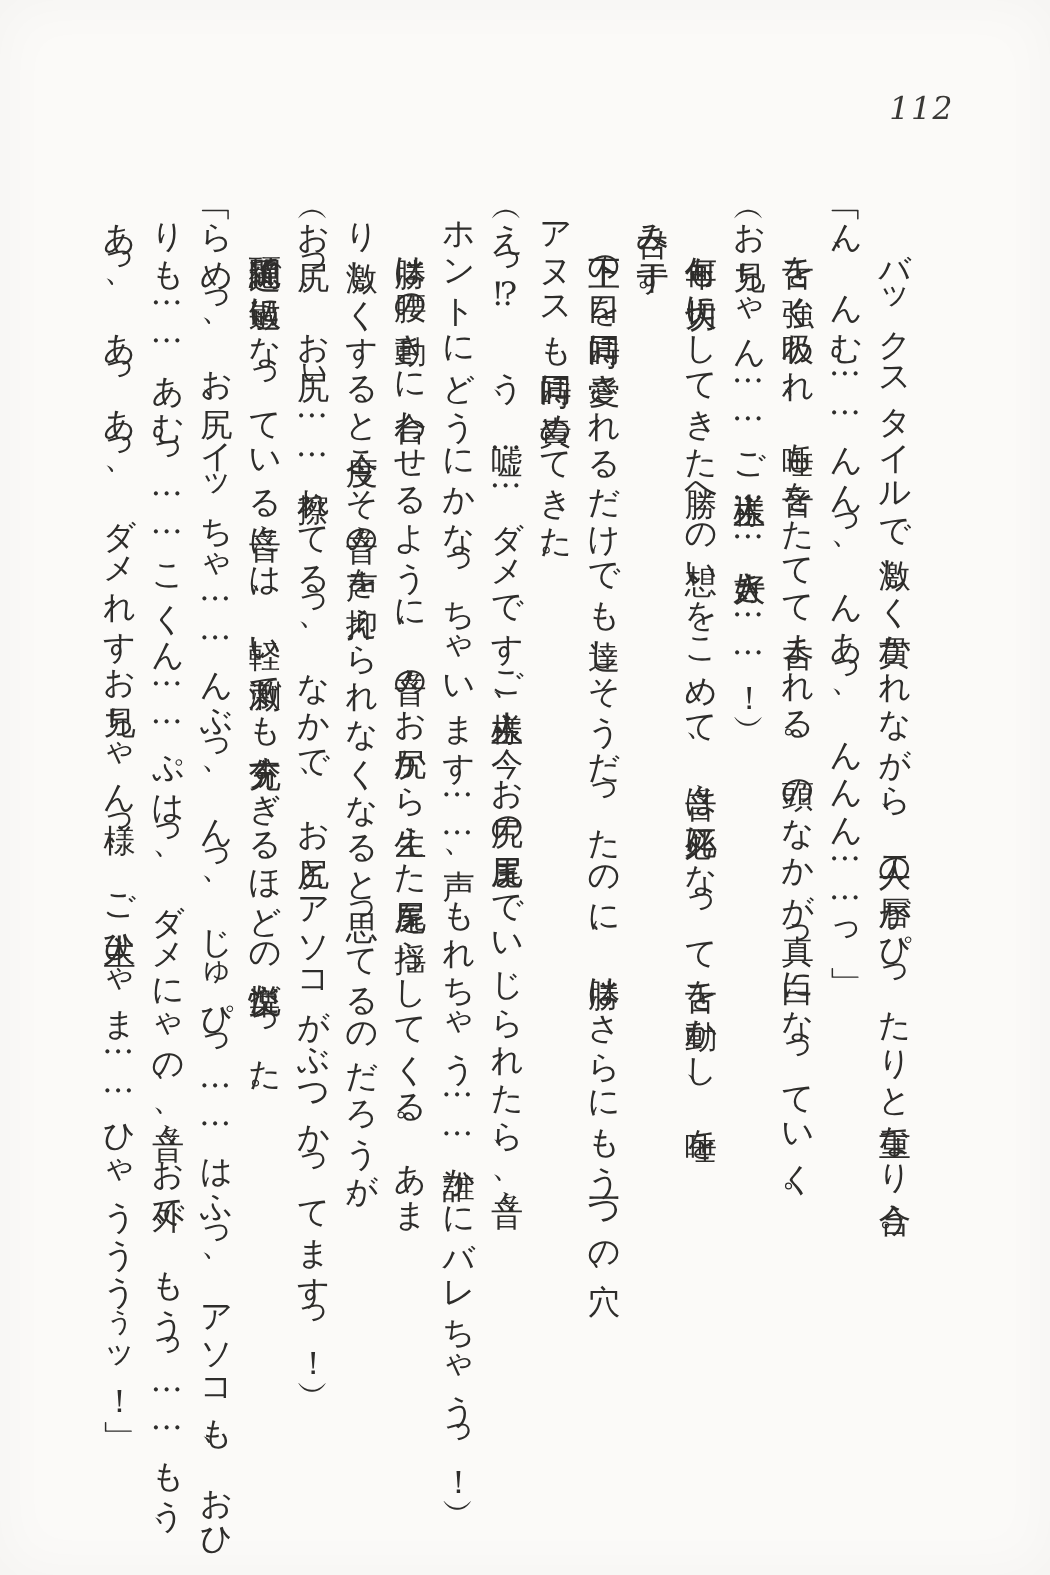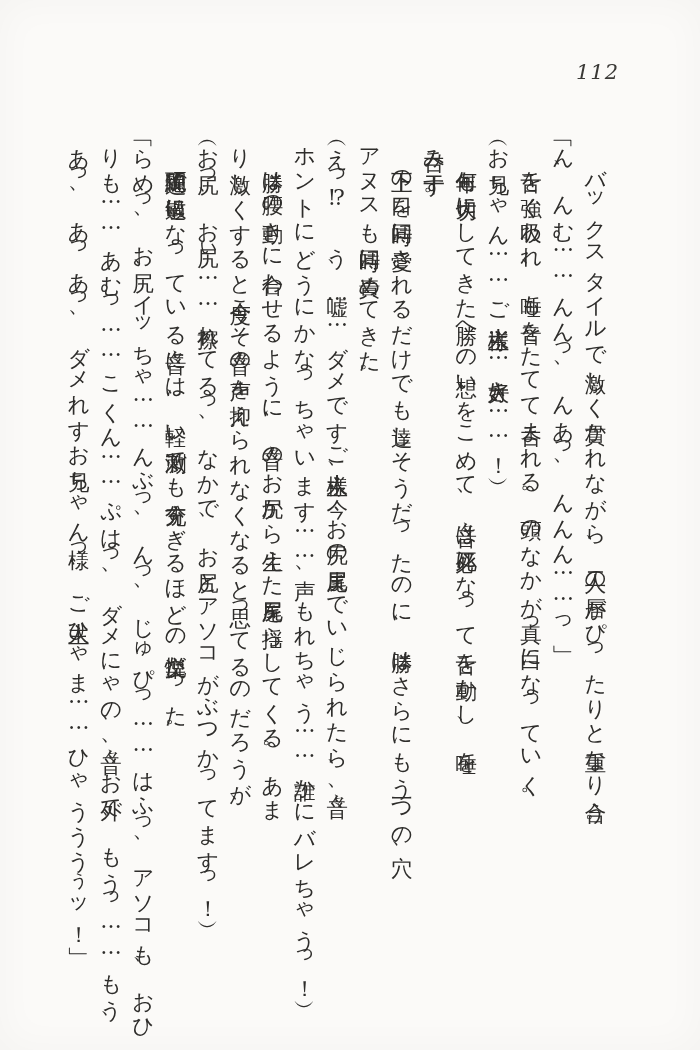--- a/index.html
+++ b/index.html
@@ -17,21 +17,21 @@
     position:relative;
     width:700px;height:1050px;
     background:var(--bg);
     overflow:hidden;
     box-shadow:inset 0 0 40px rgba(0,0,0,0.03);
   }
   .page-number{
     position:absolute;
     top:60px;left:576px;
     width:60px;
-    text-align:left;
+    text-align:right;
     font-style:italic;
     font-size:21px;
     letter-spacing:1px;
     color:var(--pageno);
   }
   .text-block{
     position:absolute;
     top:133px;
     left:62px;
     width:549px;

